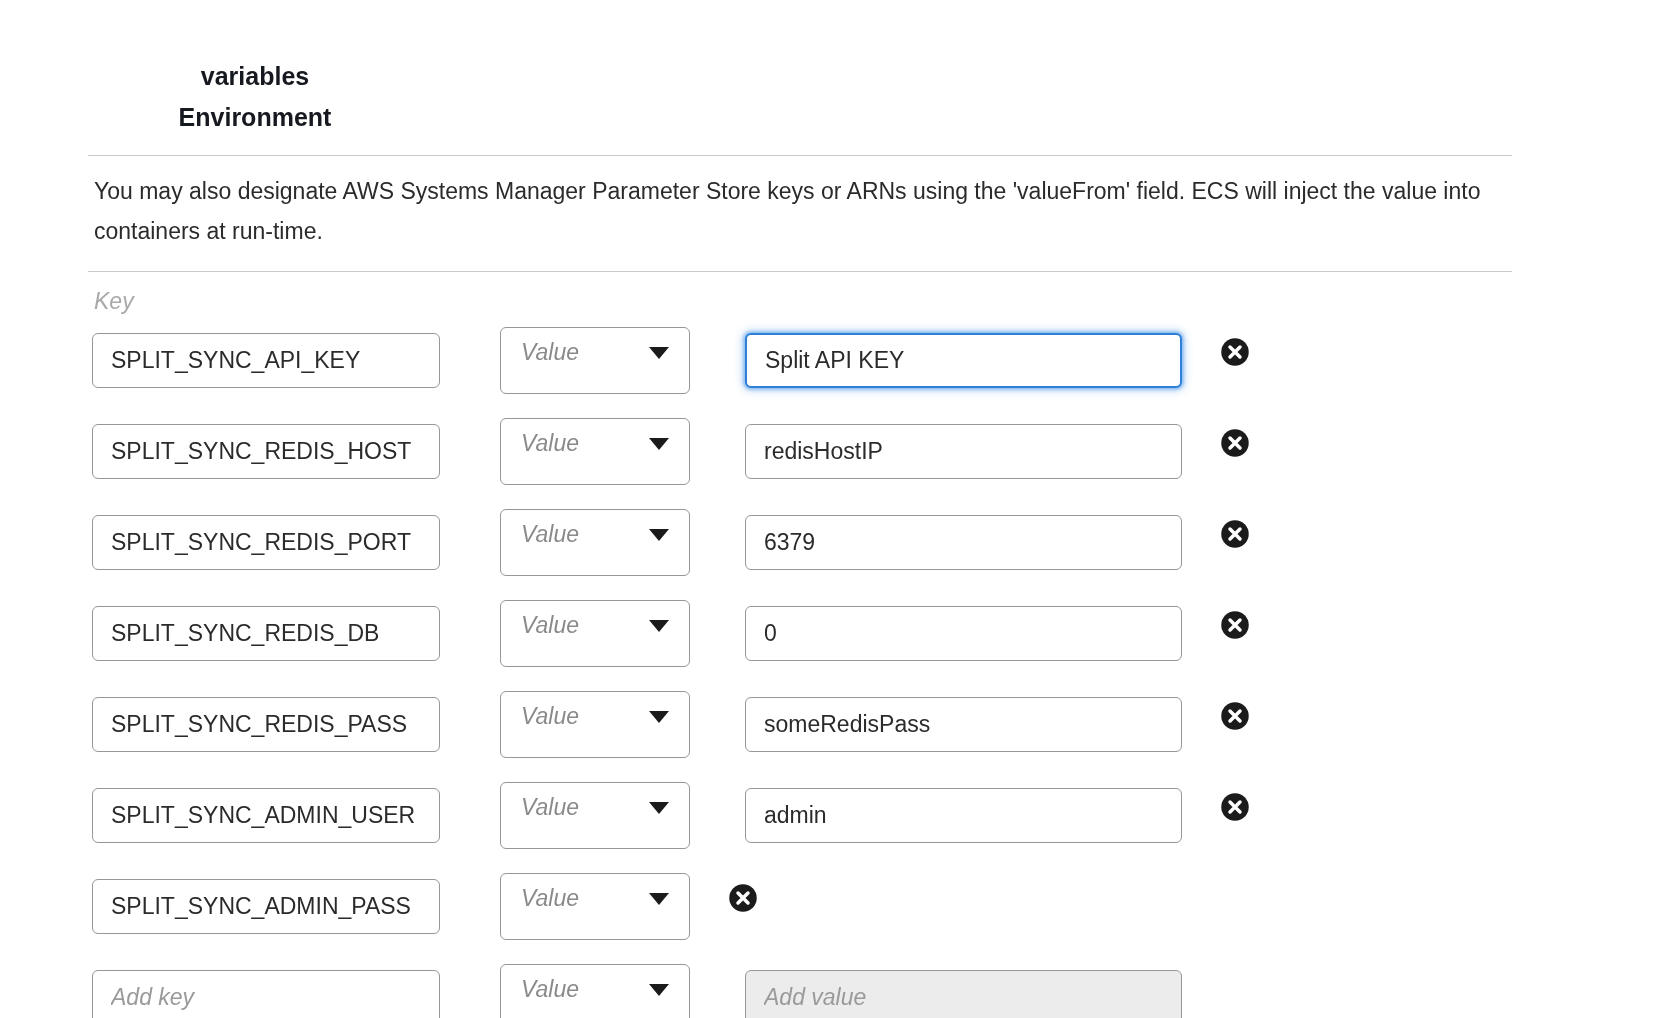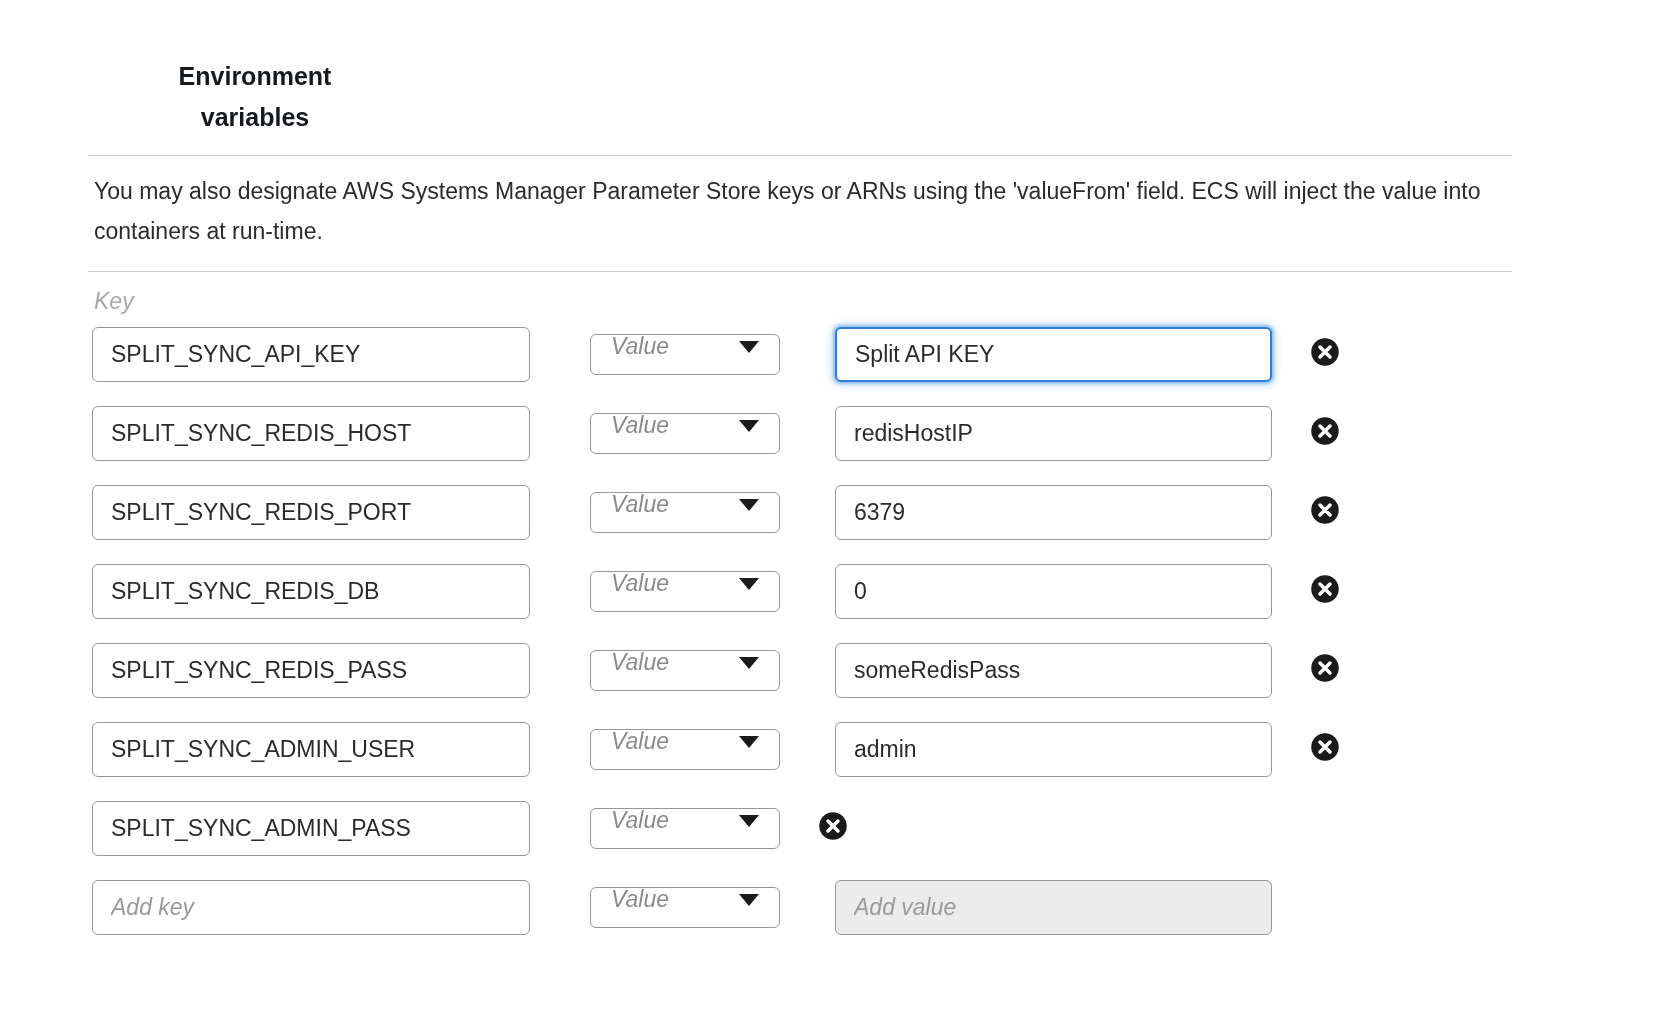--- a/index.html
+++ b/index.html
@@ -63,33 +63,33 @@
     color: #2b2b2b;
     padding: 0 18px;
     background: #ffffff;
     outline: none;
   }
   .text-input::placeholder {
     color: #9a9a9a;
     font-style: italic;
     opacity: 1;
   }
-  .key-input { width: 438px; }
+  .key-input { width: 348px; }
   .value-input { width: 437px; margin-left: 55px; }
   .value-input.focused {
     border: 2px solid #2e7fd6;
     box-shadow: 0 0 3px 2px rgba(64, 144, 232, 0.45), 0 0 9px 3px rgba(64, 144, 232, 0.30);
   }
   .value-input.disabled {
     background: #ececec;
     font-style: italic;
   }
   .type-select {
     width: 190px;
-    height: 41px;
+    height: 67px;
     margin-left: 60px;
     border: 1px solid #979797;
     border-radius: 6px;
     background: #ffffff;
     display: flex;
     align-items: center;
     justify-content: space-between;
     padding: 0 20px 16px 20px;
     cursor: pointer;
   }
@@ -126,22 +126,22 @@
     width: 34px;
     height: 34px;
   }
 </style>
 </head>
 <body>
 
 <div class="page">
 
   <div class="section-title">
+    <div>variables</div>
     <div>Environment</div>
-    <div>variables</div>
   </div>
 
   <div class="content">
     <hr class="divider">
 
     <div class="help-text">You may also designate AWS Systems Manager Parameter Store keys or ARNs using the 'valueFrom' field. ECS will inject the value into containers at run-time.</div>
 
     <hr class="divider">
 
     <div class="key-col-label">Key</div>

